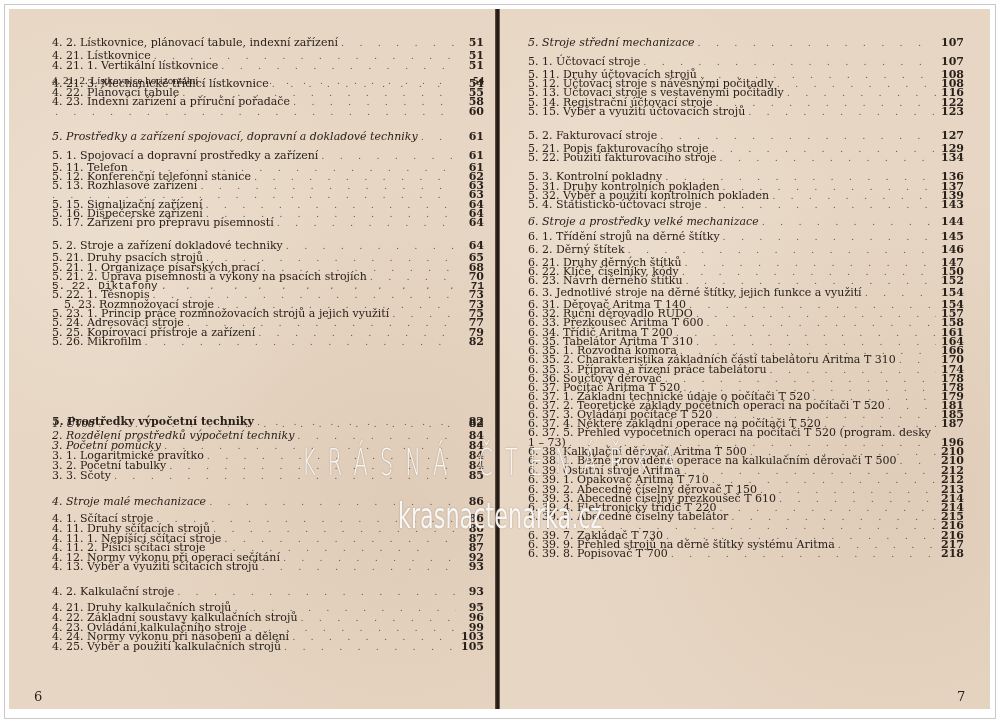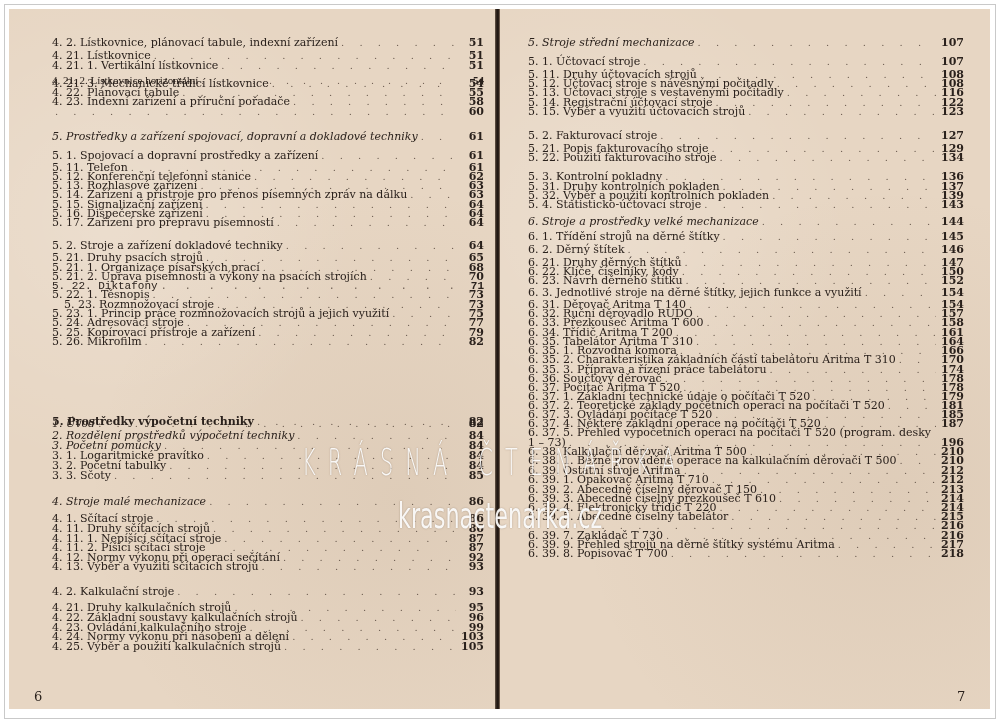--- a/index.html
+++ b/index.html
@@ -118,21 +118,20 @@
         <span class="t">5. 12. Konferenční telefonní stanice</span>
         <span class="dots"></span>
         <span class="p">62</span>
       </div>
       <div class="entry" style="top: 171px;">
         <span class="t">5. 13. Rozhlasové zařízení</span>
         <span class="dots"></span>
         <span class="p">63</span>
       </div>
       <div class="entry" style="top: 180px;">
-        <span class="t">5. 14. Zařízení a přístroje pro přenos písemných zpráv na dálku</span>
         <span class="dots"></span>
         <span class="p">63</span>
       </div>
       <div class="entry" style="top: 190px;">
         <span class="t">5. 15. Signalizační zařízení</span>
         <span class="dots"></span>
         <span class="p">64</span>
       </div>
       <div class="entry" style="top: 199px;">
         <span class="t">5. 16. Dispečerské zařízení</span>

